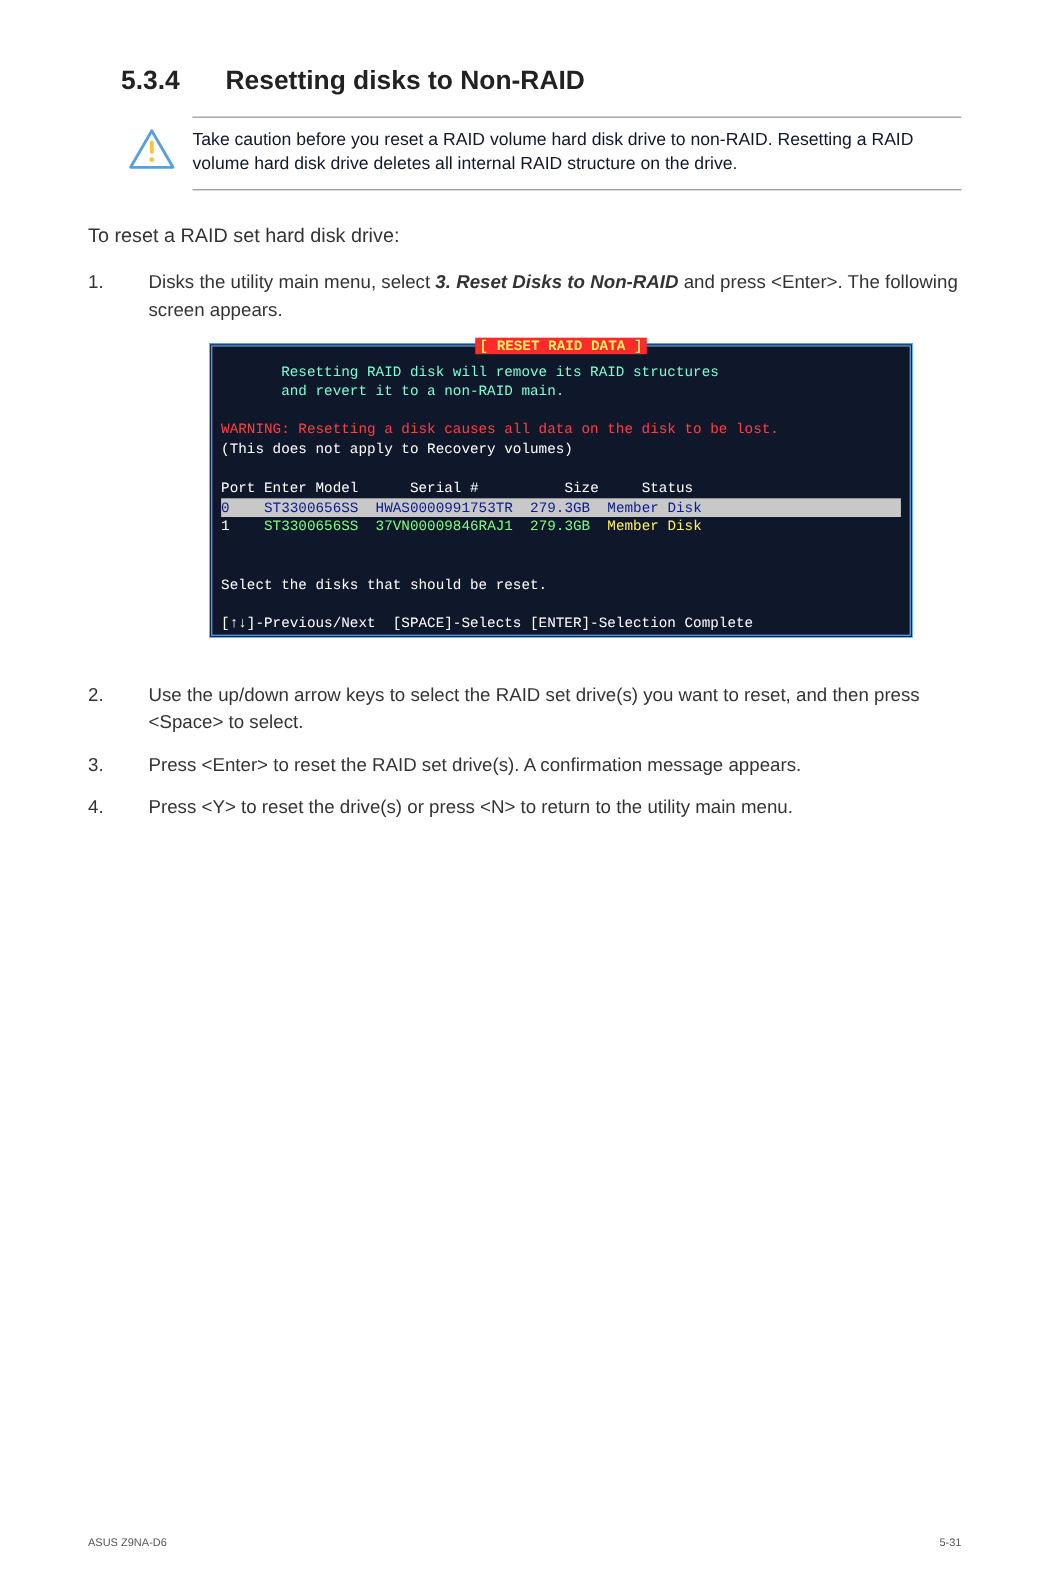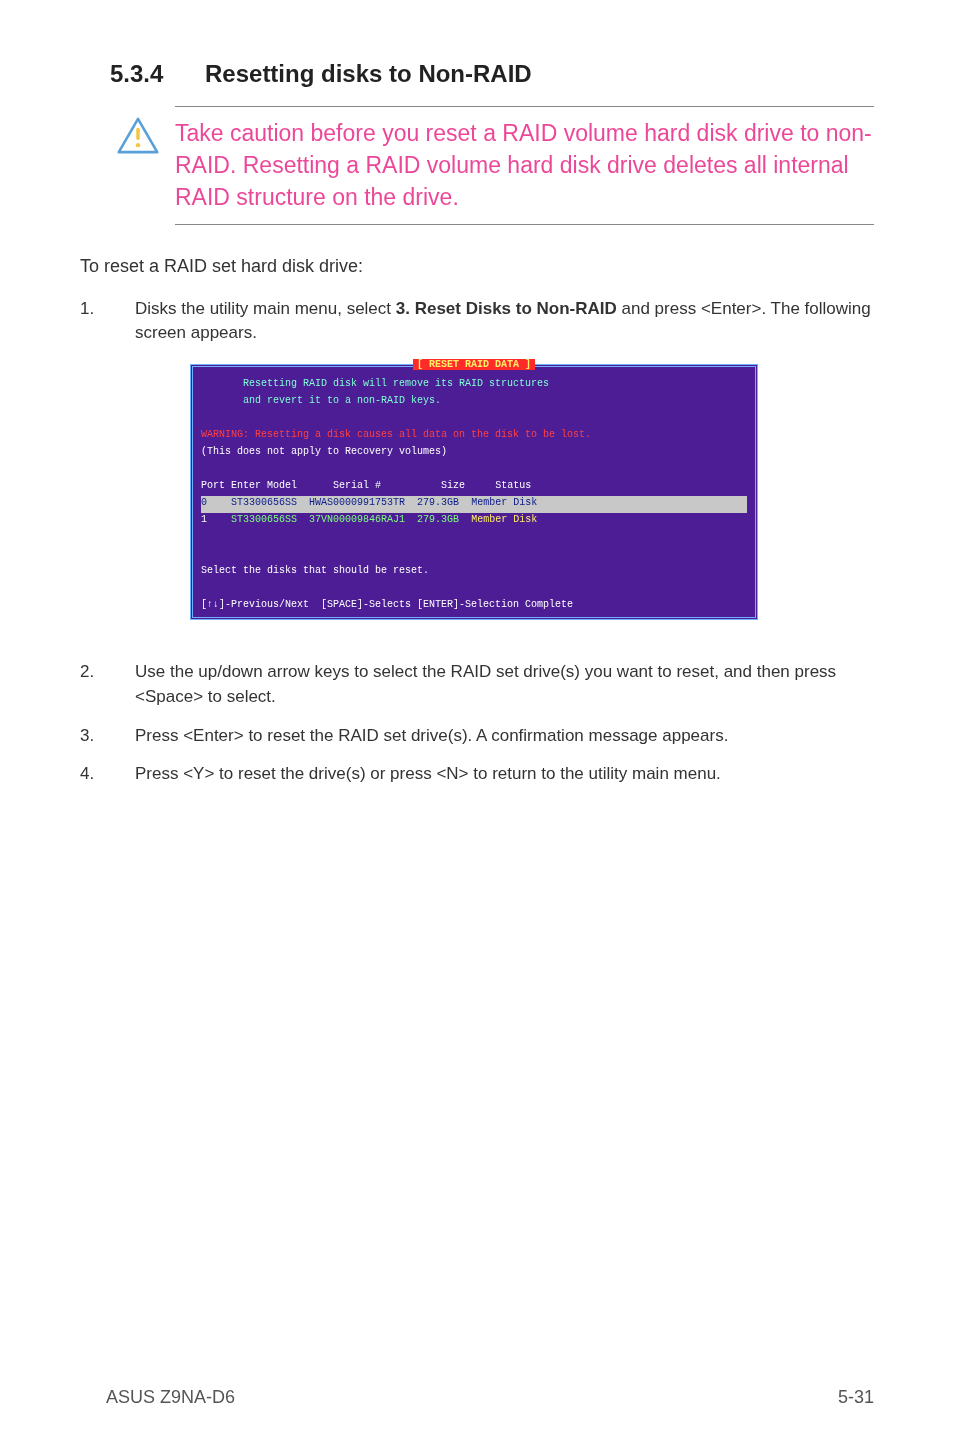--- a/index.html
+++ b/index.html
@@ -30,23 +30,23 @@
     padding: 10px 0 10px 0;
     margin-bottom: 28px;
   }
   .callout-icon {
     flex: 0 0 auto;
     width: 42px;
     margin-left: -58px;
     margin-right: 16px;
   }
   .callout-text {
-    font-size: 23px;
+    font-size: 16px;
     line-height: 1.4;
-    color: #ec4899;
+    color: #0f172a;
   }
   .body-text {
     font-size: 18px;
     line-height: 1.45;
     margin-bottom: 18px;
     color: #333;
   }
   .step-list {
     list-style: none;
     counter-reset: step;
@@ -57,31 +57,31 @@
     font-size: 17px;
     line-height: 1.45;
     margin-bottom: 14px;
   }
   .step-list li::before {
     content: counter(step) ".";
     width: 55px;
     flex: 0 0 55px;
   }
   .step-content { flex: 1; }
-  .bold { font-weight: bold; }
+  .bold { font-weight: bold; font-style: italic; }
 
   .terminal-wrap {
     margin: 18px 0 26px 55px;
   }
   .terminal {
-    width: 568px;
-    background: #4c1d95;
+    width: 640px;
+    background: #0f172a;
     border: 3px double #6fb0ff;
     font-family: "Courier New", monospace;
-    font-size: 10px;
+    font-size: 13px;
     line-height: 1.35;
     color: #b8d4ff;
     padding: 0;
   }
   .terminal-title-row {
     text-align: center;
     margin-top: -9px;
     margin-bottom: 4px;
   }
   .terminal-title {
@@ -101,24 +101,23 @@
     background: #c8c8c8;
     color: #0a1a8a;
     display: block;
   }
   .row-highlight .dark { color: #0a1a8a; }
 
   .footer {
     margin-top: auto;
     display: flex;
     justify-content: space-between;
-    font-size: 18px;
+    font-size: 10px;
     color: #555;
     padding-top: 20px;
-    margin-left: 26px;
   }
 </style>
 </head>
 <body>
 
 <div class="section-heading">
   <span class="section-number">5.3.4</span>
   <span>Resetting disks to Non-RAID</span>
 </div>
 
@@ -140,21 +139,21 @@
     <div class="step-content">
       <span>Disks the utility main menu, select </span><span class="bold">3. Reset Disks to Non-RAID</span><span> and press &lt;Enter&gt;. The following screen appears.</span>
 
       <div class="terminal-wrap">
         <div class="terminal">
           <div class="terminal-title-row">
             <span class="terminal-title">[ RESET RAID DATA ]</span>
           </div>
           <div class="terminal-body">
             <div class="terminal-line cyan">       <span>Resetting RAID disk will remove its RAID structures</span></div>
-            <div class="terminal-line cyan">       <span>and revert it to a non-RAID keys.</span></div>
+            <div class="terminal-line cyan">       <span>and revert it to a non-RAID main.</span></div>
             <div class="terminal-line"> </div>
             <div class="terminal-line red">WARNING: Resetting a disk causes all data on the disk to be lost.</div>
             <div class="terminal-line white">(This does not apply to Recovery volumes)</div>
             <div class="terminal-line"> </div>
             <div class="terminal-line white"><span>Port</span> <span>Enter Model</span>      <span>Serial #</span>          <span>Size</span>     <span>Status</span></div>
             <div class="terminal-line row-highlight"><span class="dark">0</span>    <span class="dark">ST3300656SS</span>  <span class="dark">HWAS0000991753TR</span>  <span class="dark">279.3GB</span>  <span class="dark">Member Disk</span></div>
             <div class="terminal-line"><span class="white">1</span>    <span class="green">ST3300656SS</span>  <span class="green">37VN00009846RAJ1</span>  <span class="green">279.3GB</span>  <span class="yellow">Member Disk</span></div>
             <div class="terminal-line"> </div>
             <div class="terminal-line"> </div>
             <div class="terminal-line white" style="text-align:left">Select the disks that should be reset.</div>

